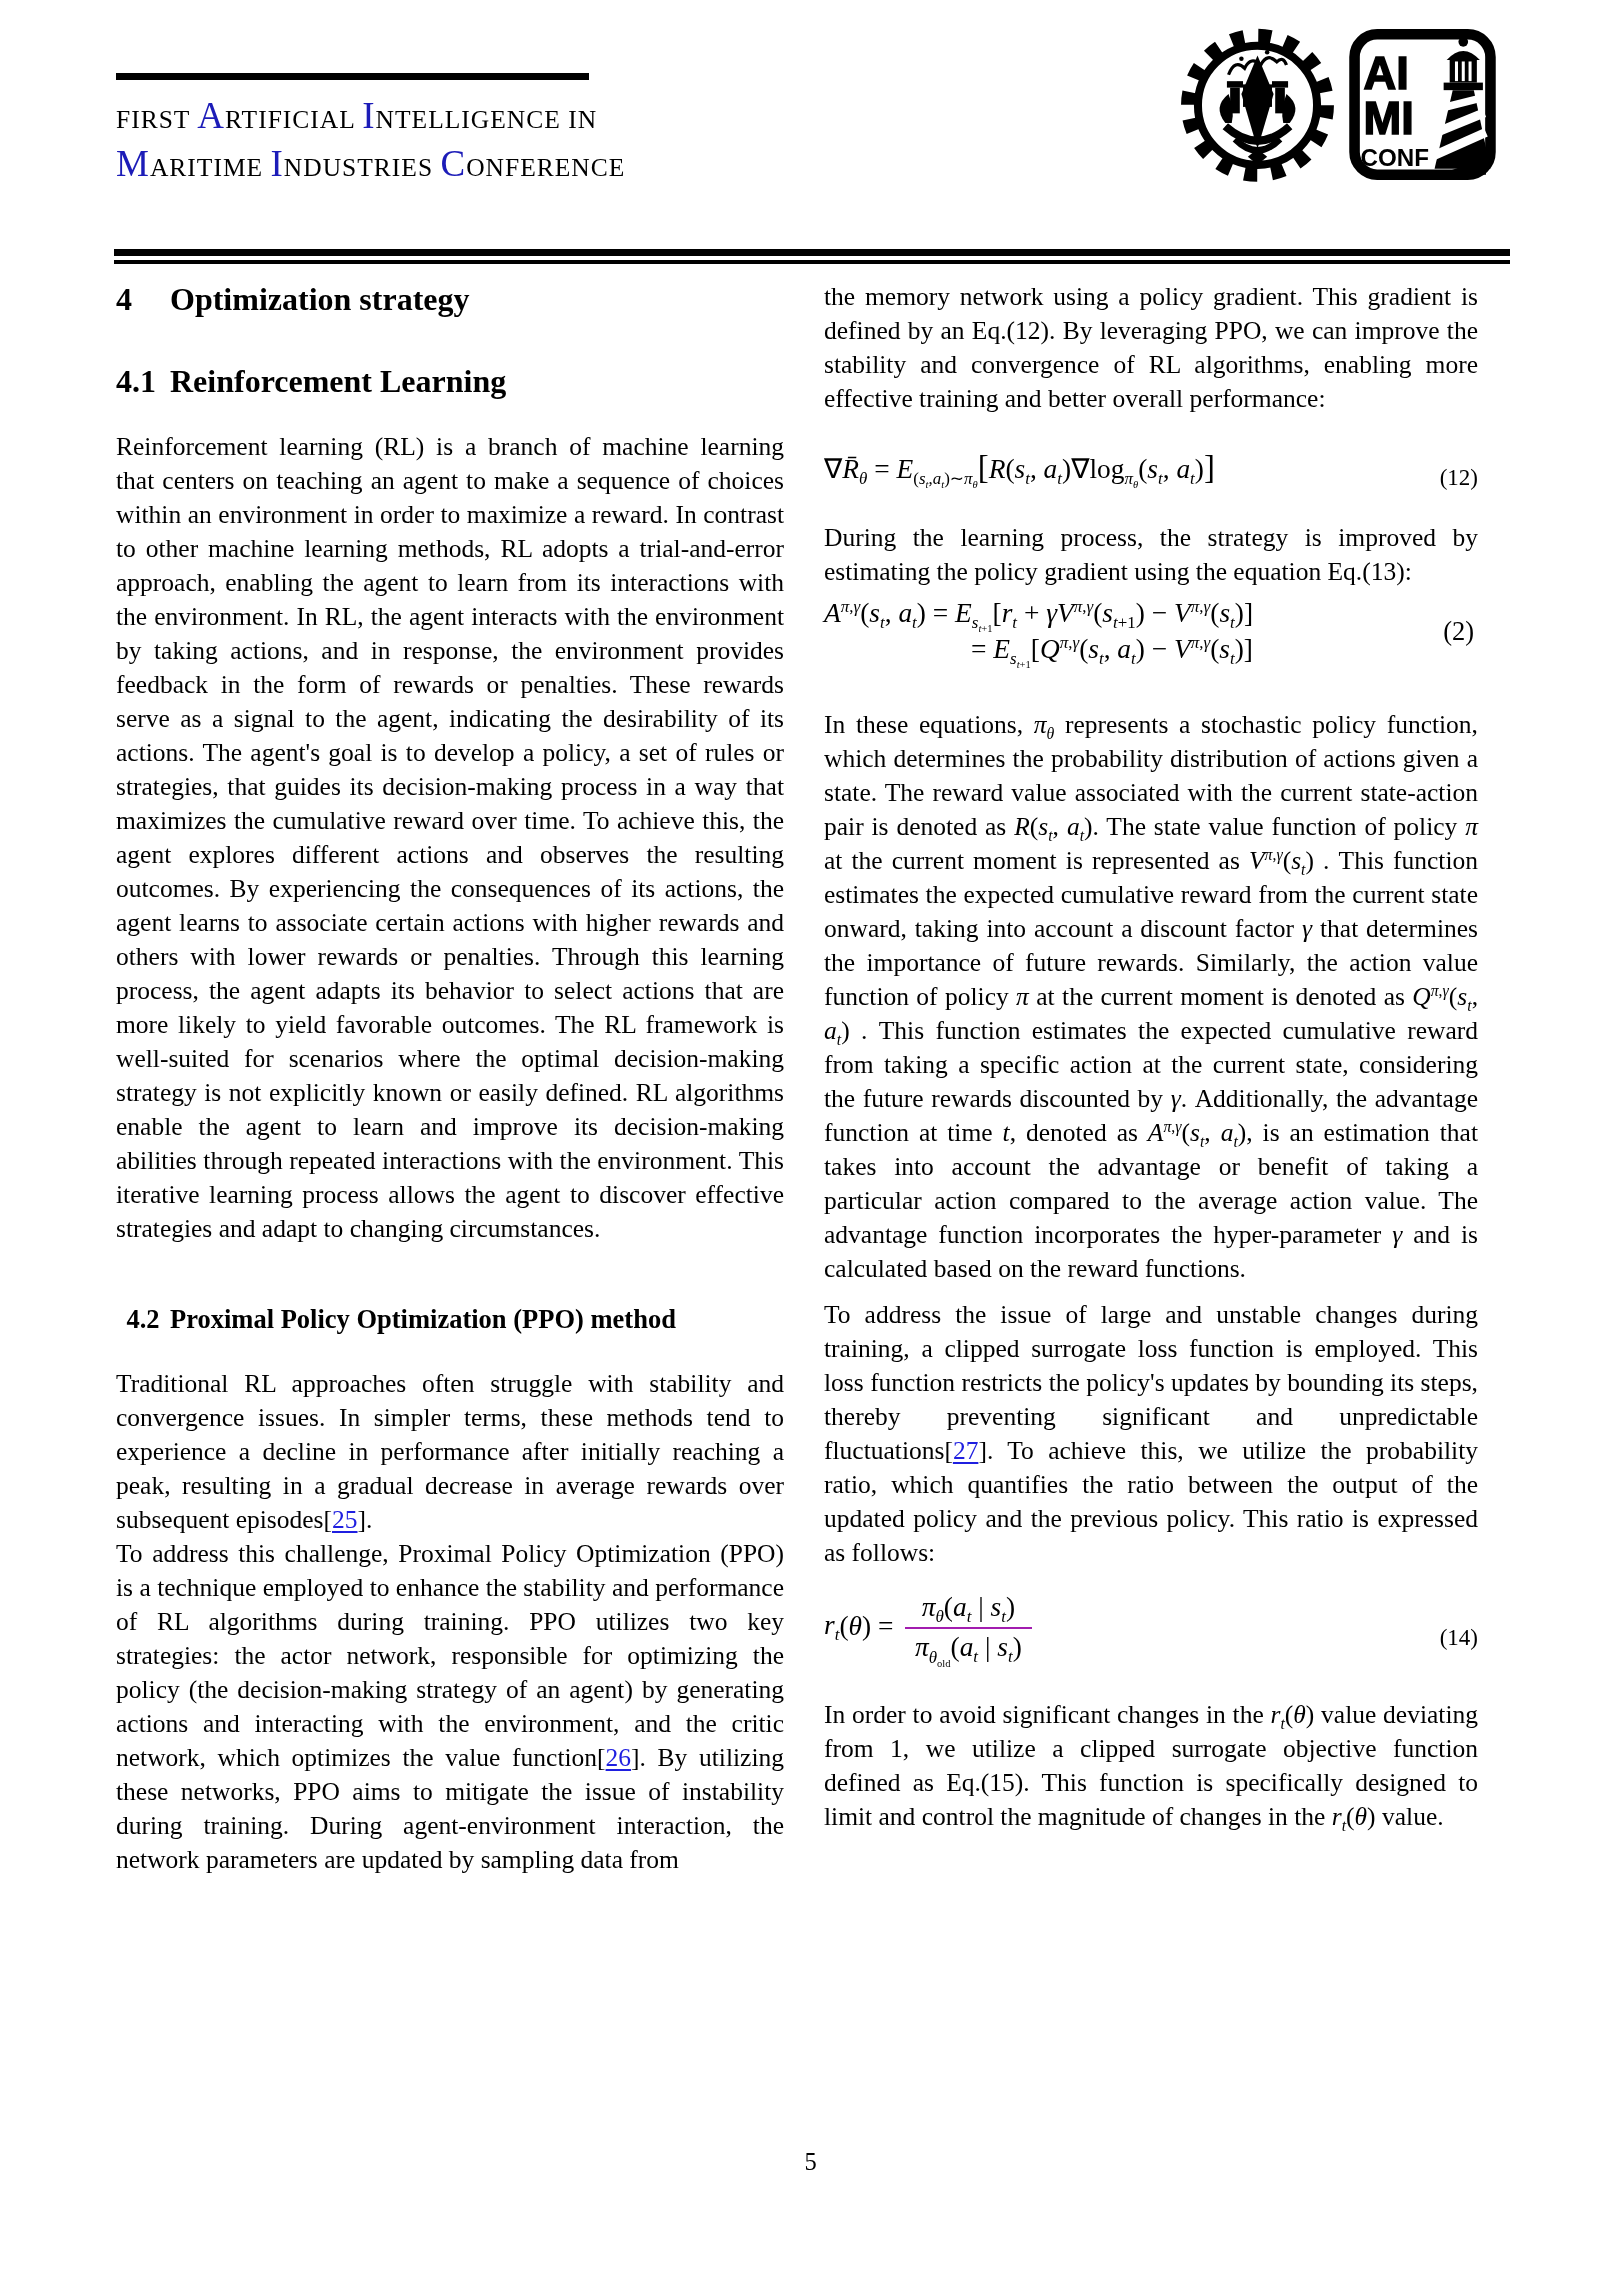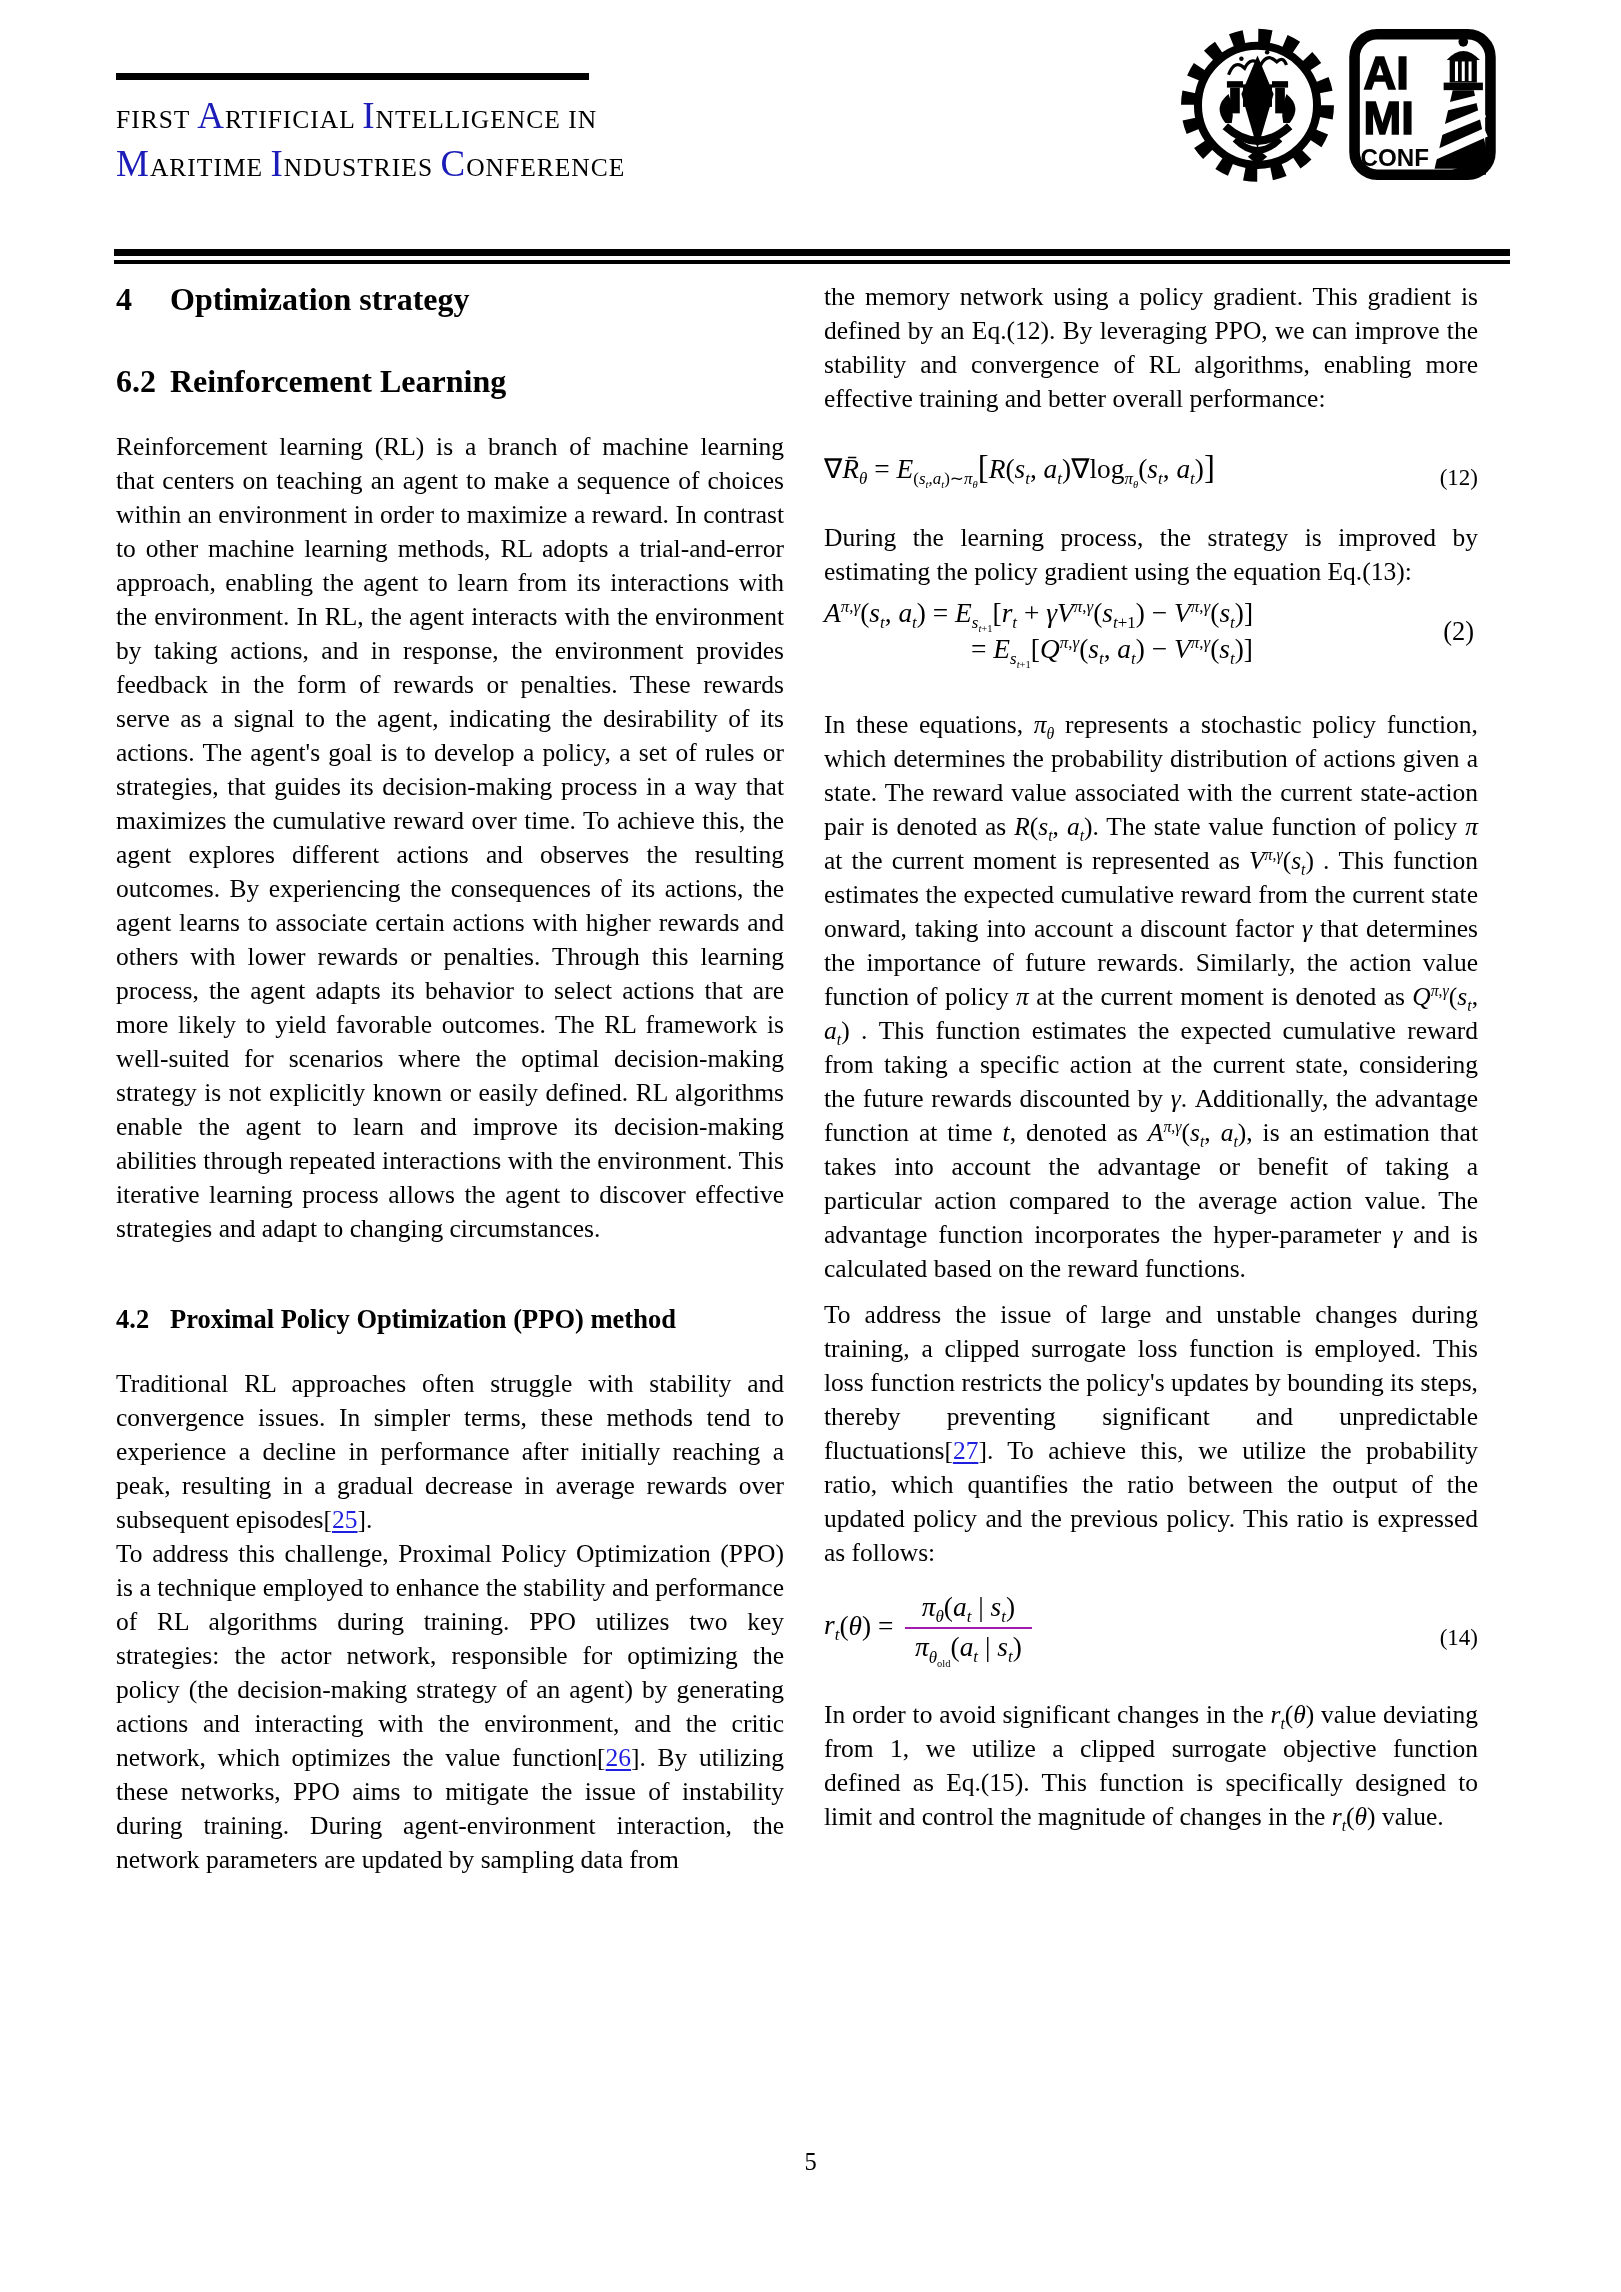--- a/index.html
+++ b/index.html
@@ -25,21 +25,21 @@
   .col-left{width:668px;} .col-right{width:654px;}
   .body-p{font-size:25.5px;line-height:34px;text-align:justify;margin:0;}
   sub,sup{line-height:0;font-size:0.62em;}
   sub sub,sup sub{font-size:0.62em;}
 
   .h-lg{font-size:32px;line-height:39px;font-weight:bold;}
   .h-num{display:inline-block;width:54px;}
   .h41{margin-top:43px;}
   .p-first{margin-top:29px;}
   .h-sm{font-size:26.5px;line-height:33px;font-weight:bold;margin-top:57px;}
-  .h-sm .h-num{width:54px;}
+  .h-sm .h-num{width:54px;text-align:center;}
   .p-after-h42{margin-top:31px;}
 
   
   .eq-row{display:flex;align-items:center;font-size:27.4px;}
   .eq-math{white-space:nowrap;}
   .eq-no{margin-left:auto;font-size:23px;margin-top:21px;}
   .eq12{margin-top:24.5px;height:54px;}
   .p-during{margin-top:26.5px;}
   .eq13{position:relative;font-size:27.4px;margin-top:5.9px;}
   .eq13 .l1,.eq13 .l2{line-height:36px;white-space:nowrap;}
@@ -113,21 +113,21 @@
   <div class="dbl-rule-a"></div>
   <div class="dbl-rule-b"></div>
 
   <div class="columns">
 
     <div class="col-left">
       <div class="h-lg">
         <span class="h-num">4</span><span>Optimization strategy</span>
       </div>
       <div class="h-lg h41">
-        <span class="h-num">6.2</span><span>Reinforcement Learning</span>
+        <span class="h-num">4.1</span><span>Reinforcement Learning</span>
       </div>
       <p class="body-p p-first">Reinforcement learning (RL) is a branch of machine learning that centers on teaching an agent to make a sequence of choices within an environment in order to maximize a reward. In contrast to other machine learning methods, RL adopts a trial-and-error approach, enabling the agent to learn from its interactions with the environment. In RL, the agent interacts with the environment by taking actions, and in response, the environment provides feedback in the form of rewards or penalties. These rewards serve as a signal to the agent, indicating the desirability of its actions. The agent's goal is to develop a policy, a set of rules or strategies, that guides its decision-making process in a way that maximizes the cumulative reward over time. To achieve this, the agent explores different actions and observes the resulting outcomes. By experiencing the consequences of its actions, the agent learns to associate certain actions with higher rewards and others with lower rewards or penalties. Through this learning process, the agent adapts its behavior to select actions that are more likely to yield favorable outcomes. The RL framework is well-suited for scenarios where the optimal decision-making strategy is not explicitly known or easily defined. RL algorithms enable the agent to learn and improve its decision-making abilities through repeated interactions with the environment. This iterative learning process allows the agent to discover effective strategies and adapt to changing circumstances.</p>
       <div class="h-sm">
         <span class="h-num">4.2</span><span>Proximal Policy Optimization (PPO) method</span>
       </div>
       <p class="body-p p-after-h42">Traditional RL approaches often struggle with stability and convergence issues. In simpler terms, these methods tend to experience a decline in performance after initially reaching a peak, resulting in a gradual decrease in average rewards over subsequent episodes[<span class="ref">25</span>].</p>
       <p class="body-p">To address this challenge, Proximal Policy Optimization (PPO) is a technique employed to enhance the stability and performance of RL algorithms during training. PPO utilizes two key strategies: the actor network, responsible for optimizing the policy (the decision-making strategy of an agent) by generating actions and interacting with the environment, and the critic network, which optimizes the value function[<span class="ref">26</span>]. By utilizing these networks, PPO aims to mitigate the issue of instability during training. During agent-environment interaction, the network parameters are updated by sampling data from</p>
     </div>
 
     <div class="col-right">

